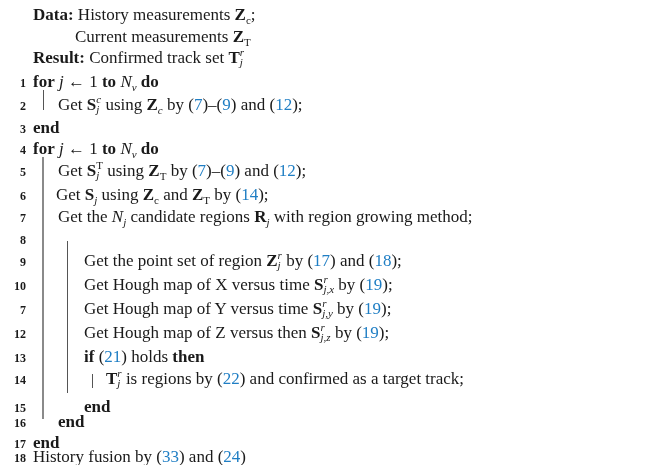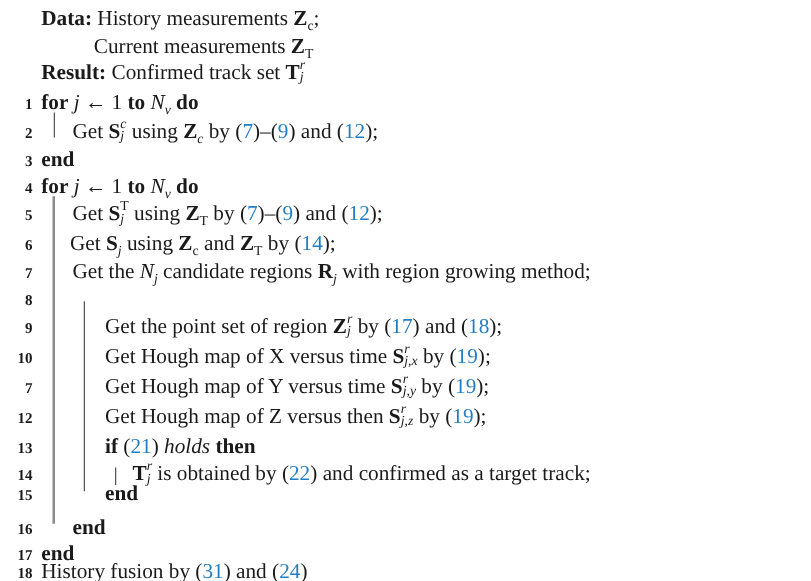--- a/index.html
+++ b/index.html
@@ -6,21 +6,21 @@
   body {
     width: 649px; height: 465px; overflow: hidden; position: relative;
     font-family: "Liberation Serif", "DejaVu Serif", serif;
     color: #1a1a1a;
   }
   .algo { position: absolute; left: 0; top: 0; width: 649px; height: 465px; }
   .line { position: absolute; left: 0; height: 22px; line-height: 22px; font-size: 17px; white-space: nowrap; }
   .ln { position: absolute; font-size: 12px; font-weight: bold; width: 26px; text-align: right; left: 0; top: 1px; }
   .txt { position: absolute; top: 0; }
   .kw { font-weight: bold; }
-  .it { font-style: italic; }
+  .it { }
   .ref { color: #1f7ec4; }
   sup, sub { font-size: 11px; line-height: 0; }
   .ss { display: inline-block; vertical-align: middle; line-height: 10px; font-size: 11px; font-style: italic; position: relative; top: -2px; }
   .ss span { display: block; }
   .bar { position: absolute; width: 2px; background: #8a8a8a; }
   .bar.thin { width: 1px; background: #555; }
   .hdr { position: absolute; font-size: 17px; line-height: 22px; white-space: nowrap; }
 </style>
 </head>
 <body>
@@ -106,36 +106,36 @@
     <span class="txt" style="left:84px;"><span>Get Hough map of Z versus then</span> <b>S</b><span class="ss"><span>r</span><span>j,z</span></span> <span>by</span> (<span class="ref">19</span>);</span>
   </div>
 
   <div class="line" style="top:346px; width:641px;">
     <span class="ln">13</span>
     <span class="txt" style="left:84px;"><span class="kw">if</span> (<span class="ref">21</span>) <span class="it">holds</span> <span class="kw">then</span></span>
   </div>
 
   <div class="line" style="top:368px; width:649px;">
     <span class="ln">14</span>
-    <span class="txt" style="left:106px;"><b>T</b><span class="ss"><span>r</span><span>j</span></span> <span>is obtained by</span> (<span class="ref">22</span>) <span>and confirmed as a target track;</span></span>
+    <span class="txt" style="left:106px;"><b>T</b><span class="ss"><span>r</span><span>j</span></span> <span>is regions by</span> (<span class="ref">22</span>) <span>and confirmed as a target track;</span></span>
   </div>
 
-  <div class="line" style="top:384px; width:643px;">
+  <div class="line" style="top:396px; width:643px;">
     <span class="ln">15</span>
     <span class="txt kw" style="left:84px;">end</span>
   </div>
 
   <div class="line" style="top:411px; width:649px;">
     <span class="ln">16</span>
     <span class="txt kw" style="left:58px;">end</span>
   </div>
 
   <div class="line" style="top:432px; width:649px;">
     <span class="ln">17</span>
     <span class="txt kw" style="left:33px;">end</span>
   </div>
 
   <div class="line" style="top:446px; width:649px;">
     <span class="ln">18</span>
-    <span class="txt" style="left:33px;"><span>History fusion by</span> (<span class="ref">31</span>) <span>and</span> (<span class="ref">24</span>)</span>
+    <span class="txt" style="left:33px;"><span>History fusion by</span> (<span class="ref">33</span>) <span>and</span> (<span class="ref">24</span>)</span>
   </div>
 
 </div>
 
 </body></html>

